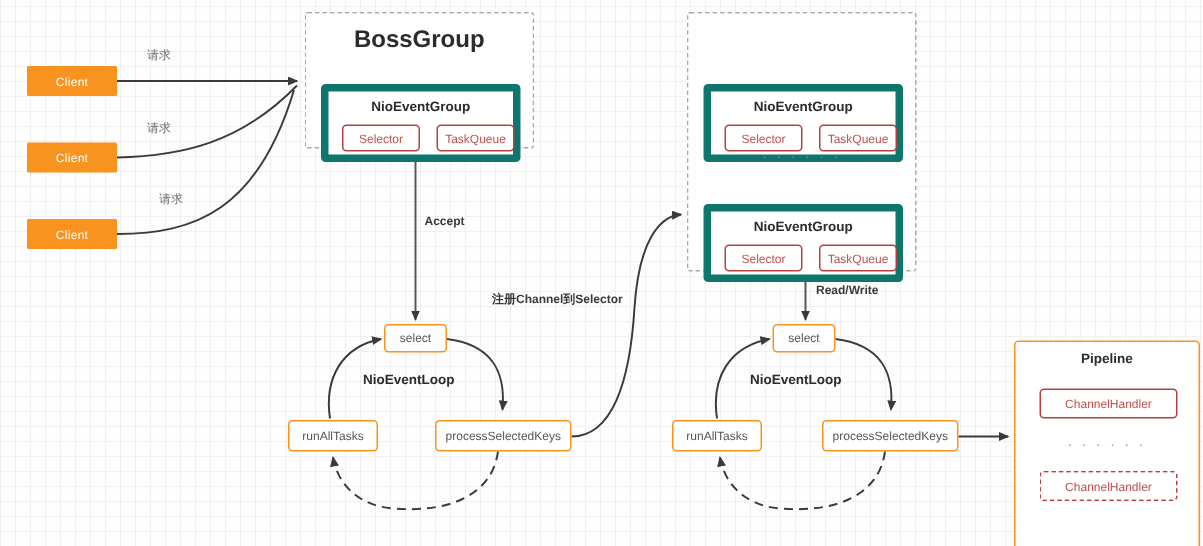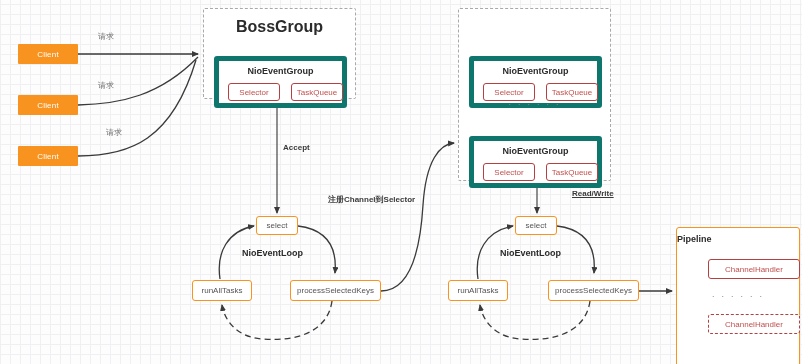--- a/index.html
+++ b/index.html
@@ -82,26 +82,26 @@
   }
 
   
   .pipeline{
     border:1.4px solid #F7931E;
     border-radius:3px;
     background:#ffffff;
   }
   .pipeline-title{
     position:absolute;left:0;right:0;top:6px;
-    text-align:left;font-size:9px;font-weight:bold;color:#2b2b2b;
+    text-align:center;font-size:9px;font-weight:bold;color:#2b2b2b;
   }
   .handler{
     border:1.2px solid #b5403f;border-radius:3px;background:#ffffff;
     color:#c0504d;font-size:8px;
-    display:flex;align-items:center;justify-content:center;margin-left:15px;
+    display:flex;align-items:center;justify-content:center;
   }
   .handler.dashed{border-style:dashed;}
 
   
   .lbl{
     position:absolute;
     font-size:8px;
     color:#6f6f6f;
     white-space:nowrap;
   }
@@ -197,21 +197,21 @@
     <div class="ellipsis" style="left:0;right:0;top:90px;">· · · · · ·</div>
 
     <div class="box neg" style="left:10px;top:110px;width:133px;height:52px;">
       <div class="neg-title">NioEventGroup</div>
       <div class="box redchip" style="left:9px;top:22px;width:52px;height:18px;">Selector</div>
       <div class="box redchip" style="left:72px;top:22px;width:52px;height:18px;">TaskQueue</div>
     </div>
   </div>
 
   <div class="lbl bold" style="left:283px;top:143px;">Accept</div>
-  <div class="lbl bold" style="left:572px;top:189px;text-decoration:underline;">Read/Write</div>
+  <div class="lbl bold" style="left:544px;top:189px;">Read/Write</div>
   <div class="lbl bold" style="left:328px;top:194px;">注册Channel到Selector</div>
 
   <div class="lbl loop" style="left:242px;top:248px;">NioEventLoop</div>
 
   <div class="box orangechip" style="left:256px;top:216px;width:42px;height:19px;">select</div>
   <div class="box orangechip" style="left:192px;top:280px;width:60px;height:21px;">runAllTasks</div>
   <div class="box orangechip" style="left:290px;top:280px;width:91px;height:21px;">processSelectedKeys</div>
 
   <div class="lbl loop" style="left:500px;top:248px;">NioEventLoop</div>
 

